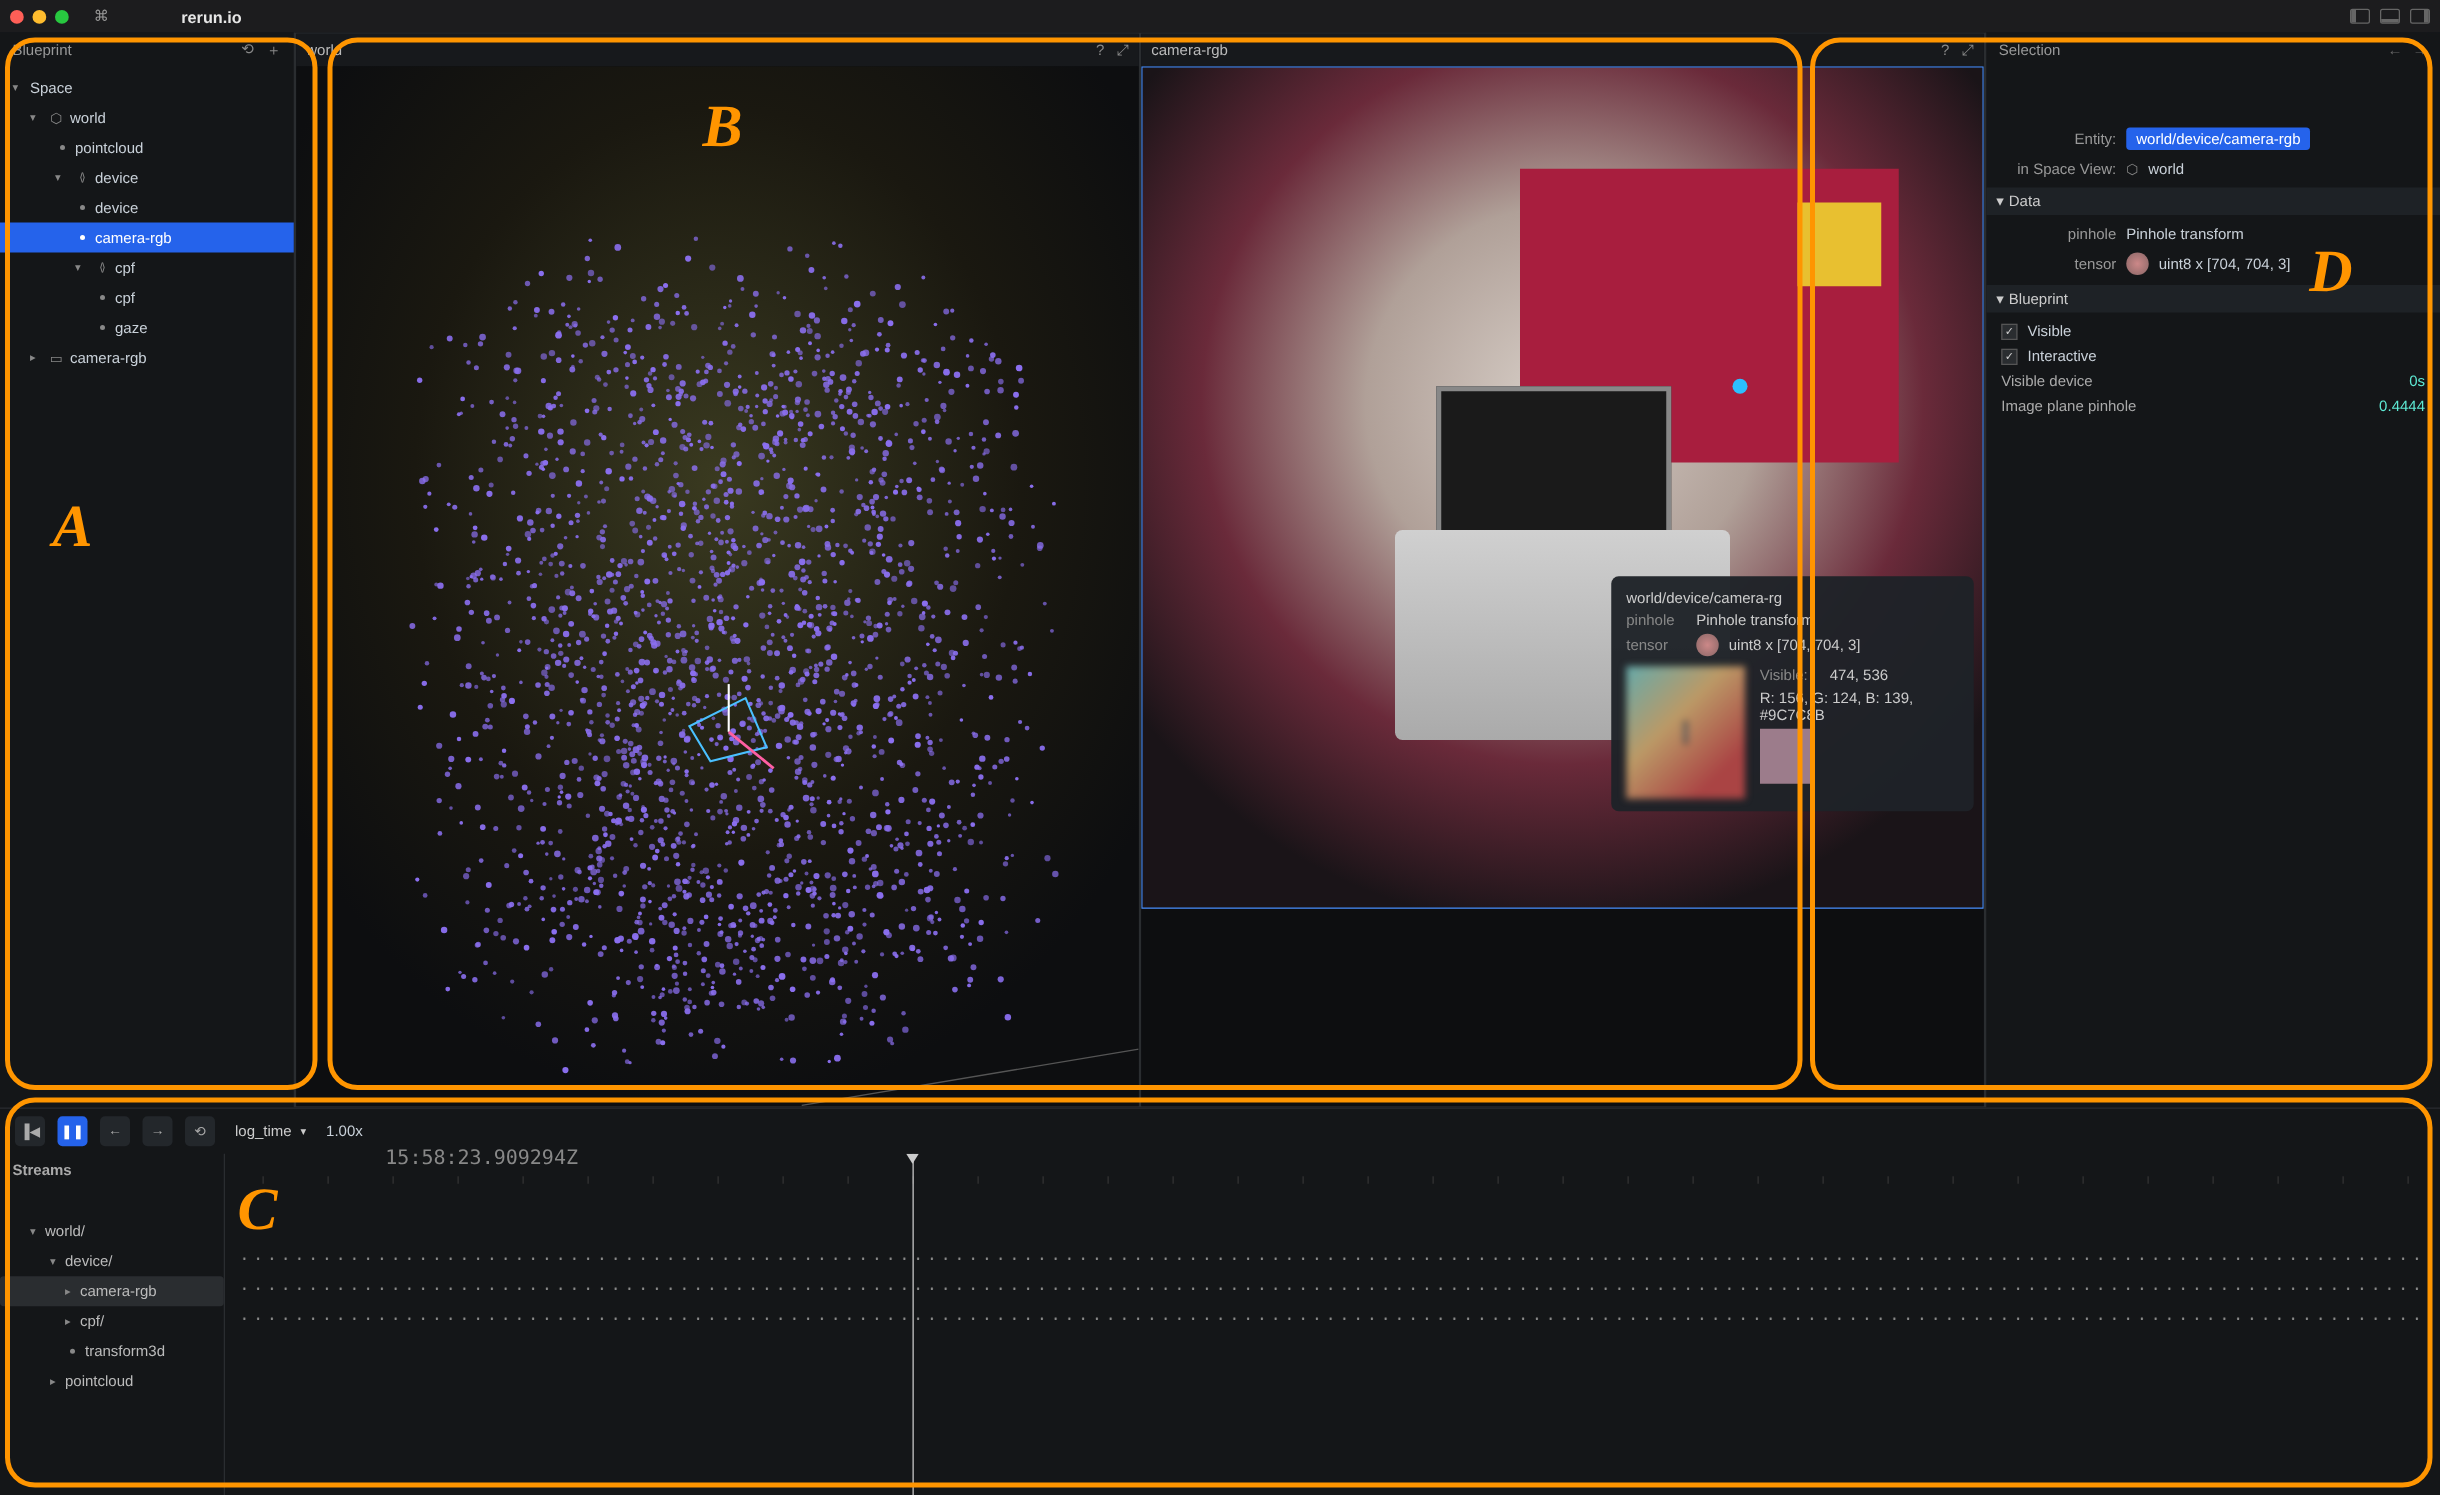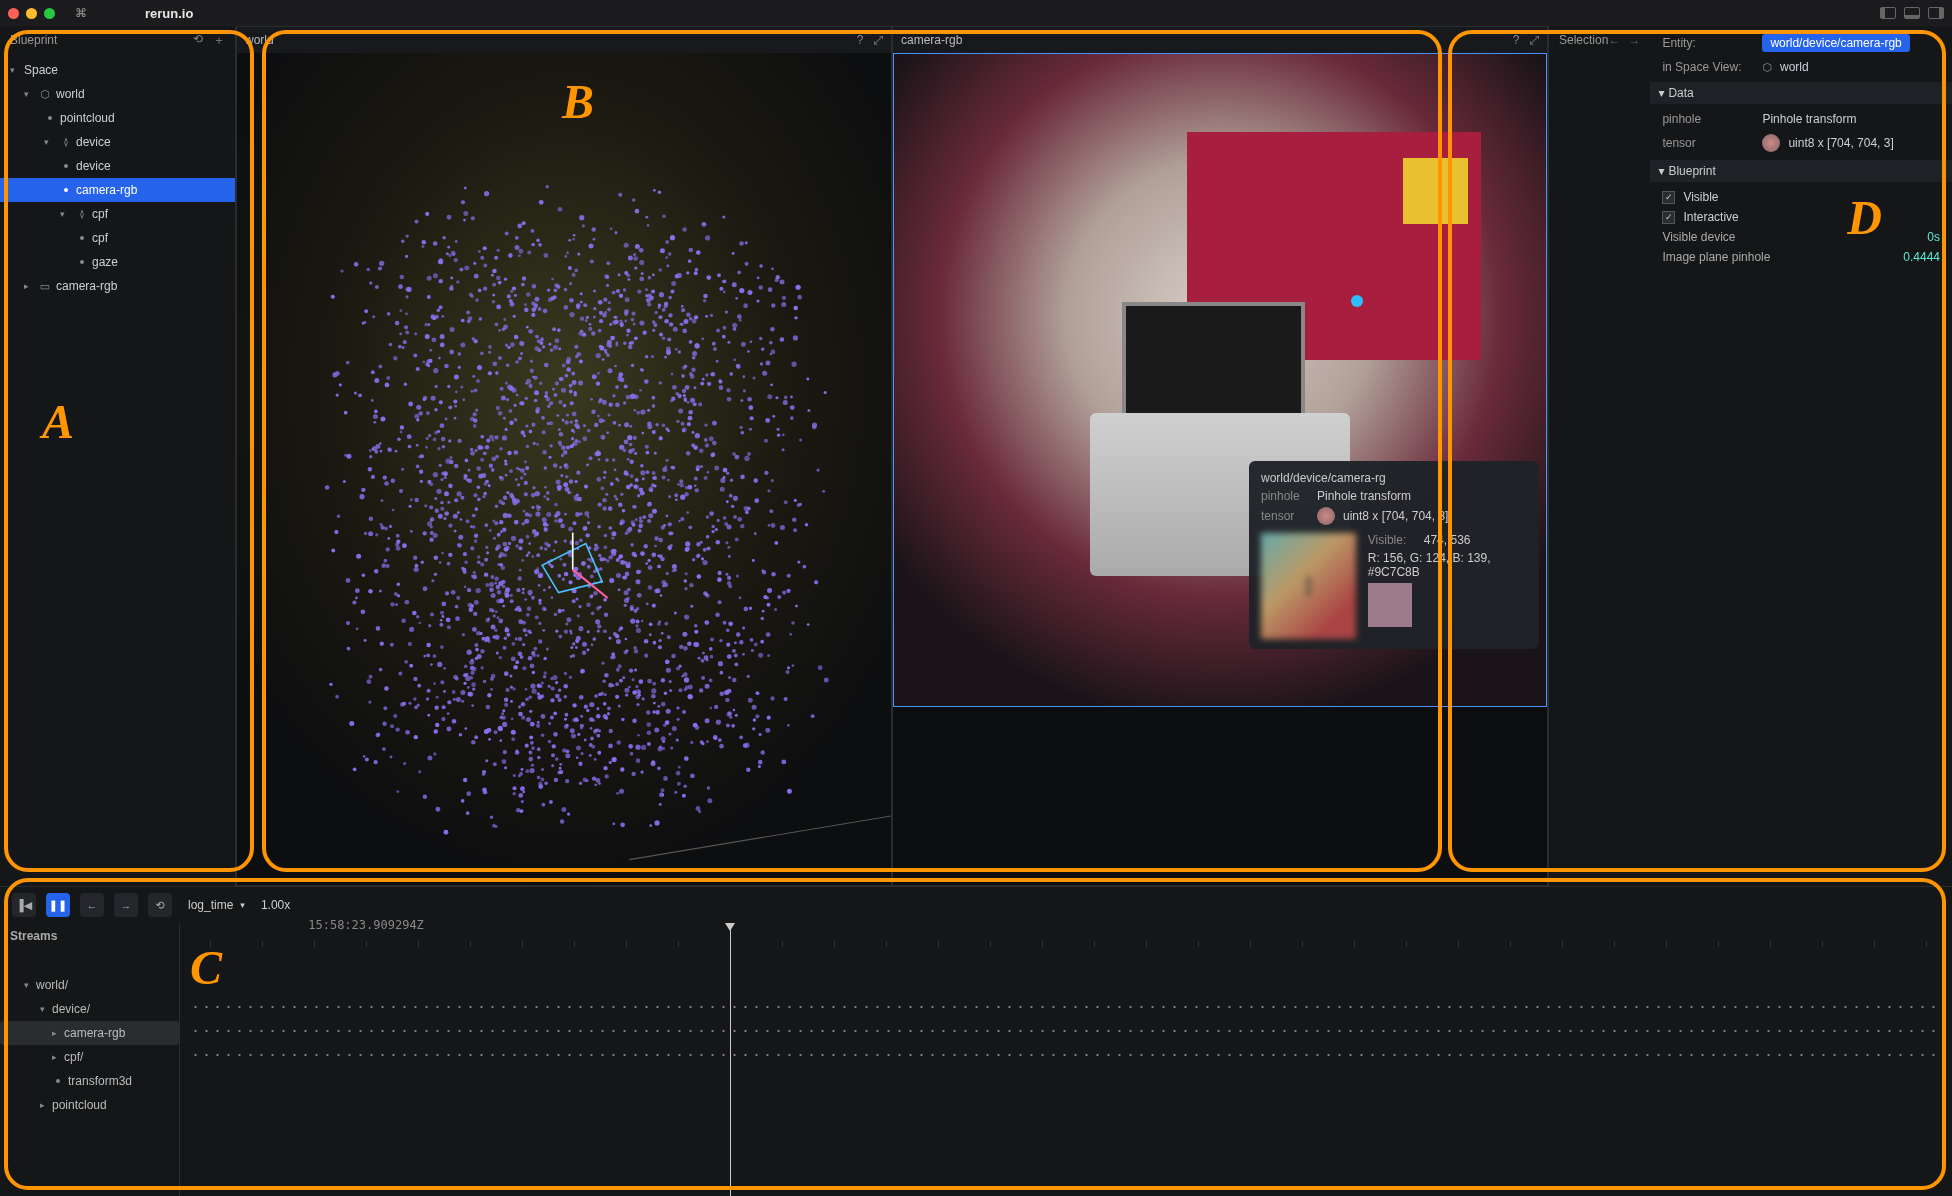--- a/index.html
+++ b/index.html
@@ -151,38 +151,39 @@
 .hover-preview-img {
   width: 106px; height: 106px;
   background: linear-gradient(135deg,#6aa 0%, #b96 40%, #a44 80%);
   filter: blur(3px);
   position: relative;
 }
 .hover-preview-img::after{ content:""; position:absolute; inset:44px 46px; border:1px solid #000; background:#ddd;}
 .hover-color-swatch { width: 44px; height: 44px; background: #9c7c8b; margin-top: 4px;}
 
 .selection-panel {
-  width: 404px;
+  width: 364px;
   background: #141618;
   border-left: 1px solid #2a2d30;
   display: flex;
-  flex-direction: row;
+  flex-direction: column;
+  gap: 40px;
 }
 .selection-header {
   height: 28px;
   display: flex;
   align-items: center;
   justify-content: space-between;
   padding: 0 10px;
   color: #999;
 }
 .nav-arrows { display: flex; gap: 8px; color: #666; }
 .selection-body { padding: 8px 12px; flex: 1; }
 .sel-row { display: flex; align-items: center; gap: 8px; margin-bottom: 8px; font-size: 12px; }
-.sel-label { color: #999; min-width: 92px; }
+.sel-label { color: #999; min-width: 92px; text-align: right; }
 .entity-path { background: #2563eb; padding: 2px 8px; border-radius: 3px; color: #fff; font-size: 12px; }
 .section-header {
   background: #1e2226;
   padding: 4px 8px;
   margin: 8px -12px;
   color: #ccc;
   font-size: 12px;
   display: flex;
   align-items: center;
   gap: 4px;
@@ -214,21 +215,21 @@
   border-radius: 4px;
   display: inline-flex;
   align-items: center;
   justify-content: center;
   color: #aaa;
   cursor: pointer;
   font-size: 11px;
 }
 .tc-btn.active { background: #2563eb; color: #fff; }
 .tc-dropdown { color: #ccc; display: flex; align-items: center; gap: 4px; cursor: pointer; padding: 0 6px;}
-.tc-time { color: #888; font-family: monospace; font-size: 12px; margin-left: 8px; margin-top: 40px;}
+.tc-time { color: #888; font-family: monospace; font-size: 16px; margin-left: 8px; margin-top: 40px;}
 .timeline-body { flex: 1; display: flex; }
 .streams-panel { width: 180px; border-right: 1px solid #2a2d30; }
 .streams-header { padding: 6px 10px; color: #aaa; font-weight: 600; }
 .stream-item { display: flex; align-items: center; gap: 4px; height: 24px; padding-left: 10px; color: #bbb; font-size: 12px; cursor: pointer;}
 .stream-item .tree-toggle{ width:8px;}
 .stream-item.d1 { padding-left: 24px; }
 .stream-item.d2 { padding-left: 40px; }
 .stream-item.d3 { padding-left: 52px; }
 .stream-item.sel { background: #2a2d30; border-radius: 3px;}
 .timeline-tracks { flex: 1; position: relative; overflow: hidden; }

